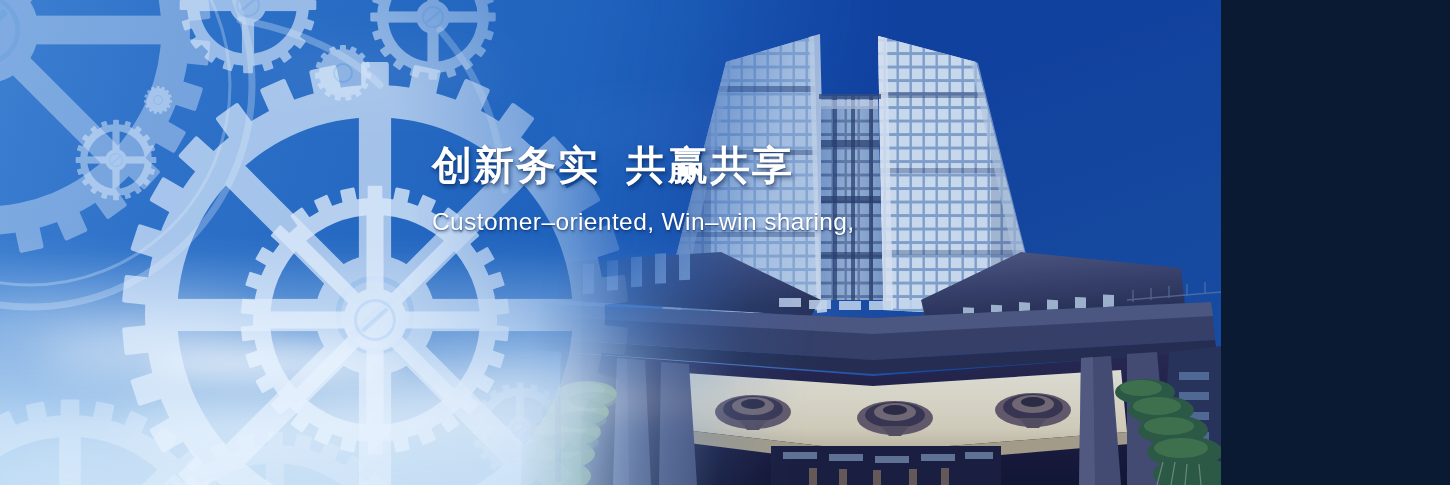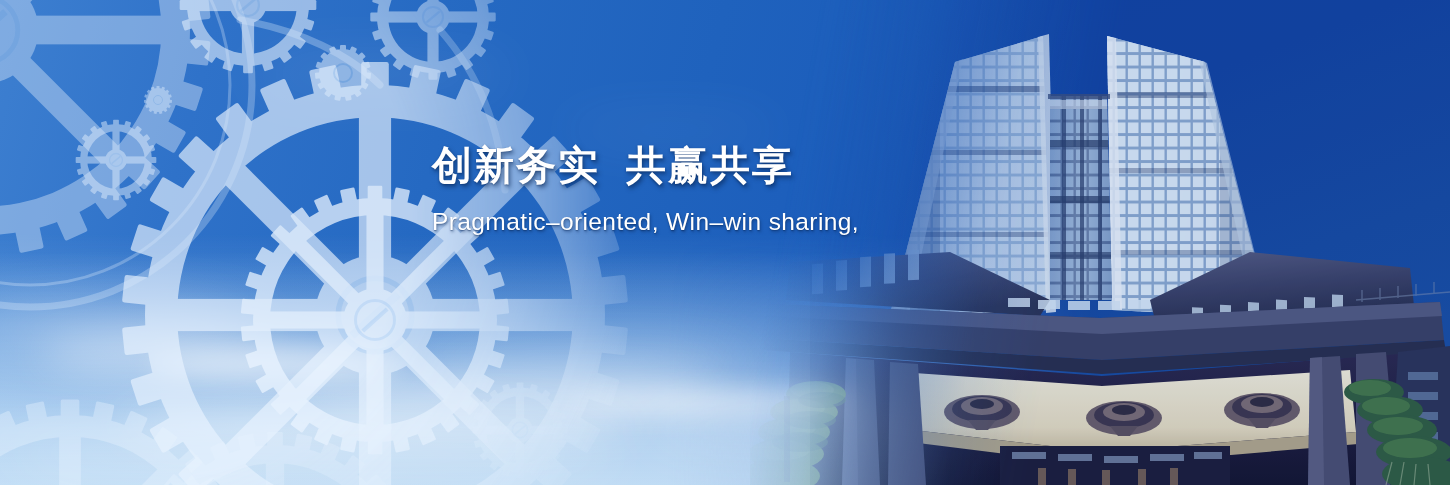--- a/index.html
+++ b/index.html
@@ -1,20 +1,20 @@
 <!DOCTYPE html>
 <html><head>
 <meta charset="utf-8">
 <title>Corporate Banner</title>
 <style>
   html,body{margin:0;padding:0;background:#0b1a33;}
   *{box-sizing:border-box;}
   #banner{
     position:relative;
-    width:1450px;height:485px;
+    width:1221px;height:485px;
     overflow:hidden;
     font-family:"Liberation Sans","DejaVu Sans",sans-serif;
     background:#6d28d9;
   }
 
   
   .sky{
     position:absolute;inset:0;
     background:
       linear-gradient(180deg,
@@ -700,16 +700,16 @@
       <rect x="0" y="0" width="330" height="485" fill="url(#hazeG)"></rect>
 
       <rect x="0" y="0" width="700" height="485" fill="#1b4fa8" opacity=".12"></rect>
     </svg>
   </div>
 
   <div class="copy">
     <div class="h-cn">
       <span>创新务实</span><span class="gap"></span><span>共赢共享</span>
     </div>
-    <div class="sub sub-1">Pragmatic–oriented, Win–win sharing,</div>
+    <div class="sub sub-1">Customer–oriented, Win–win sharing,</div>
   </div>
 
 </div>
 
 </body></html>

